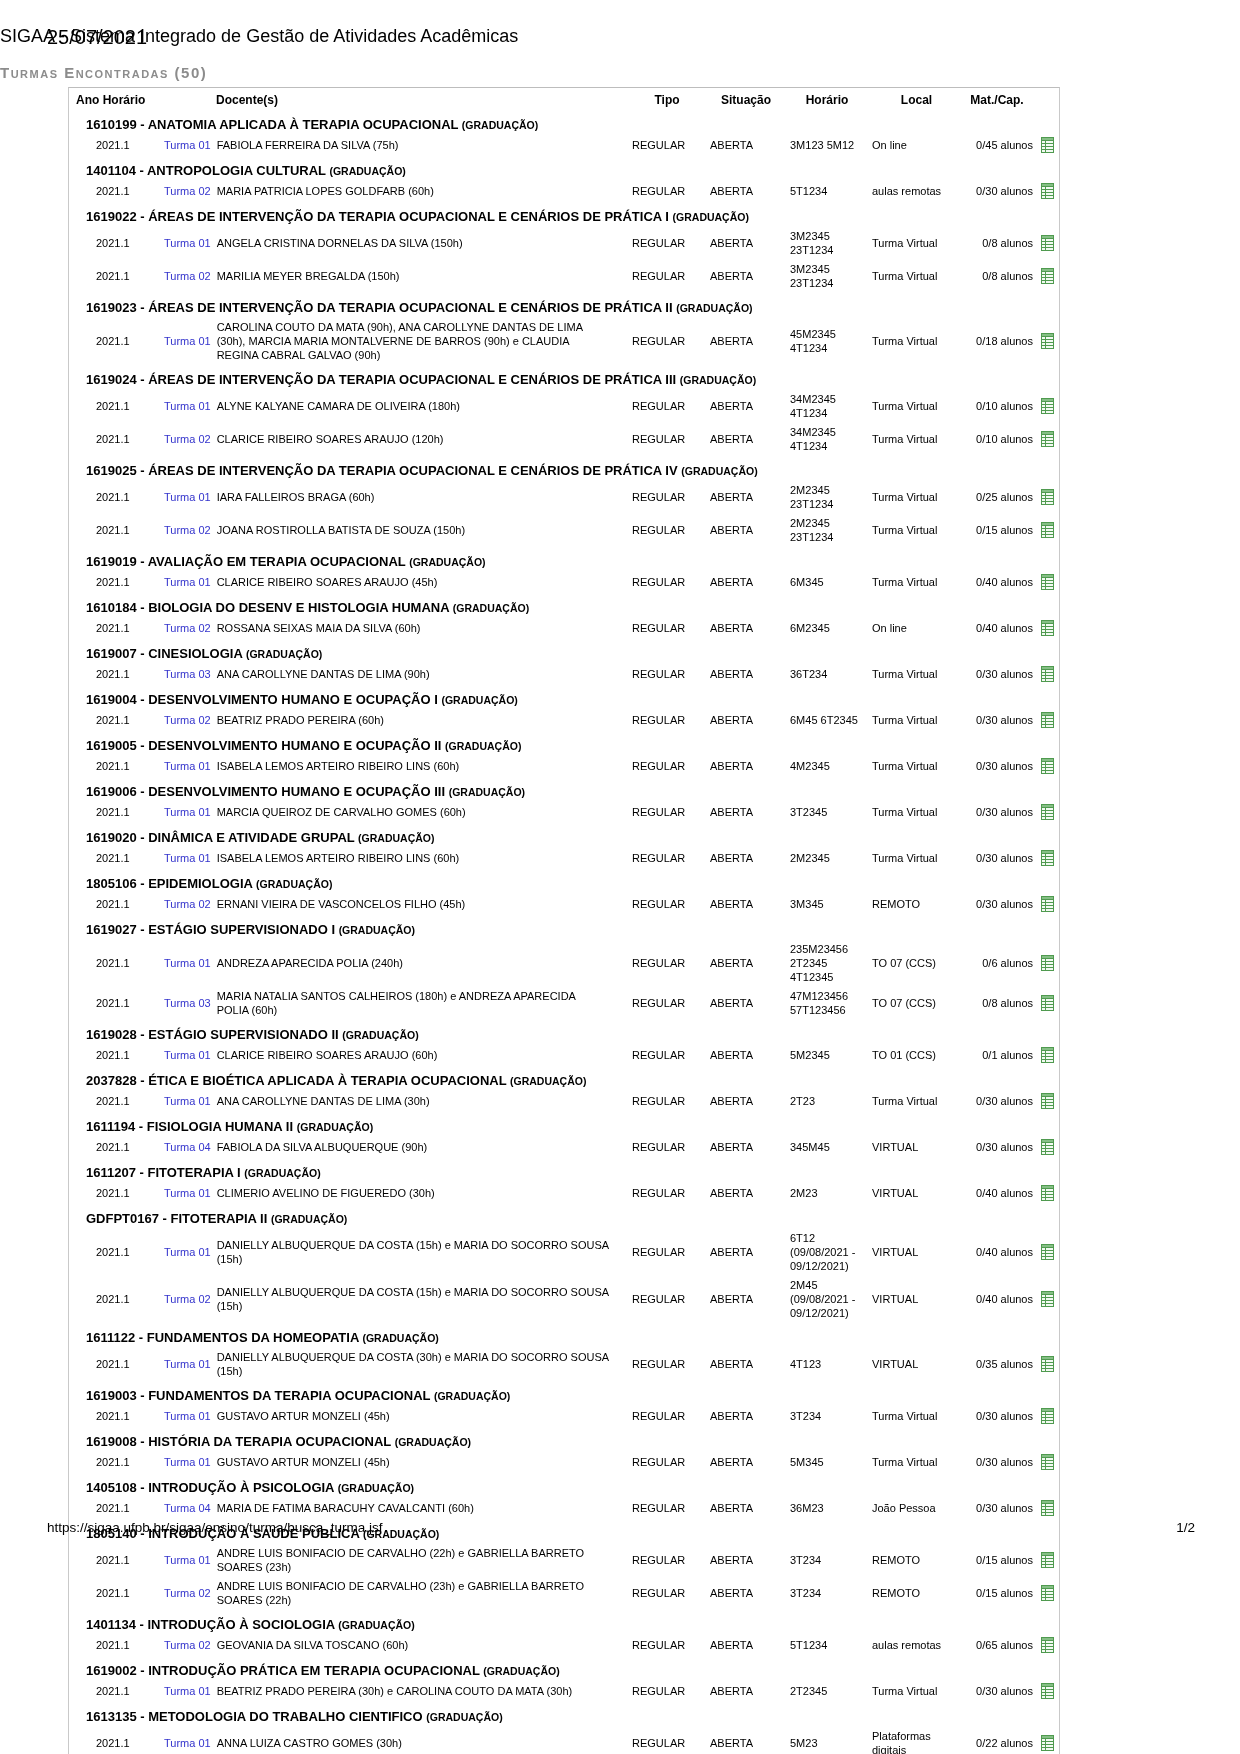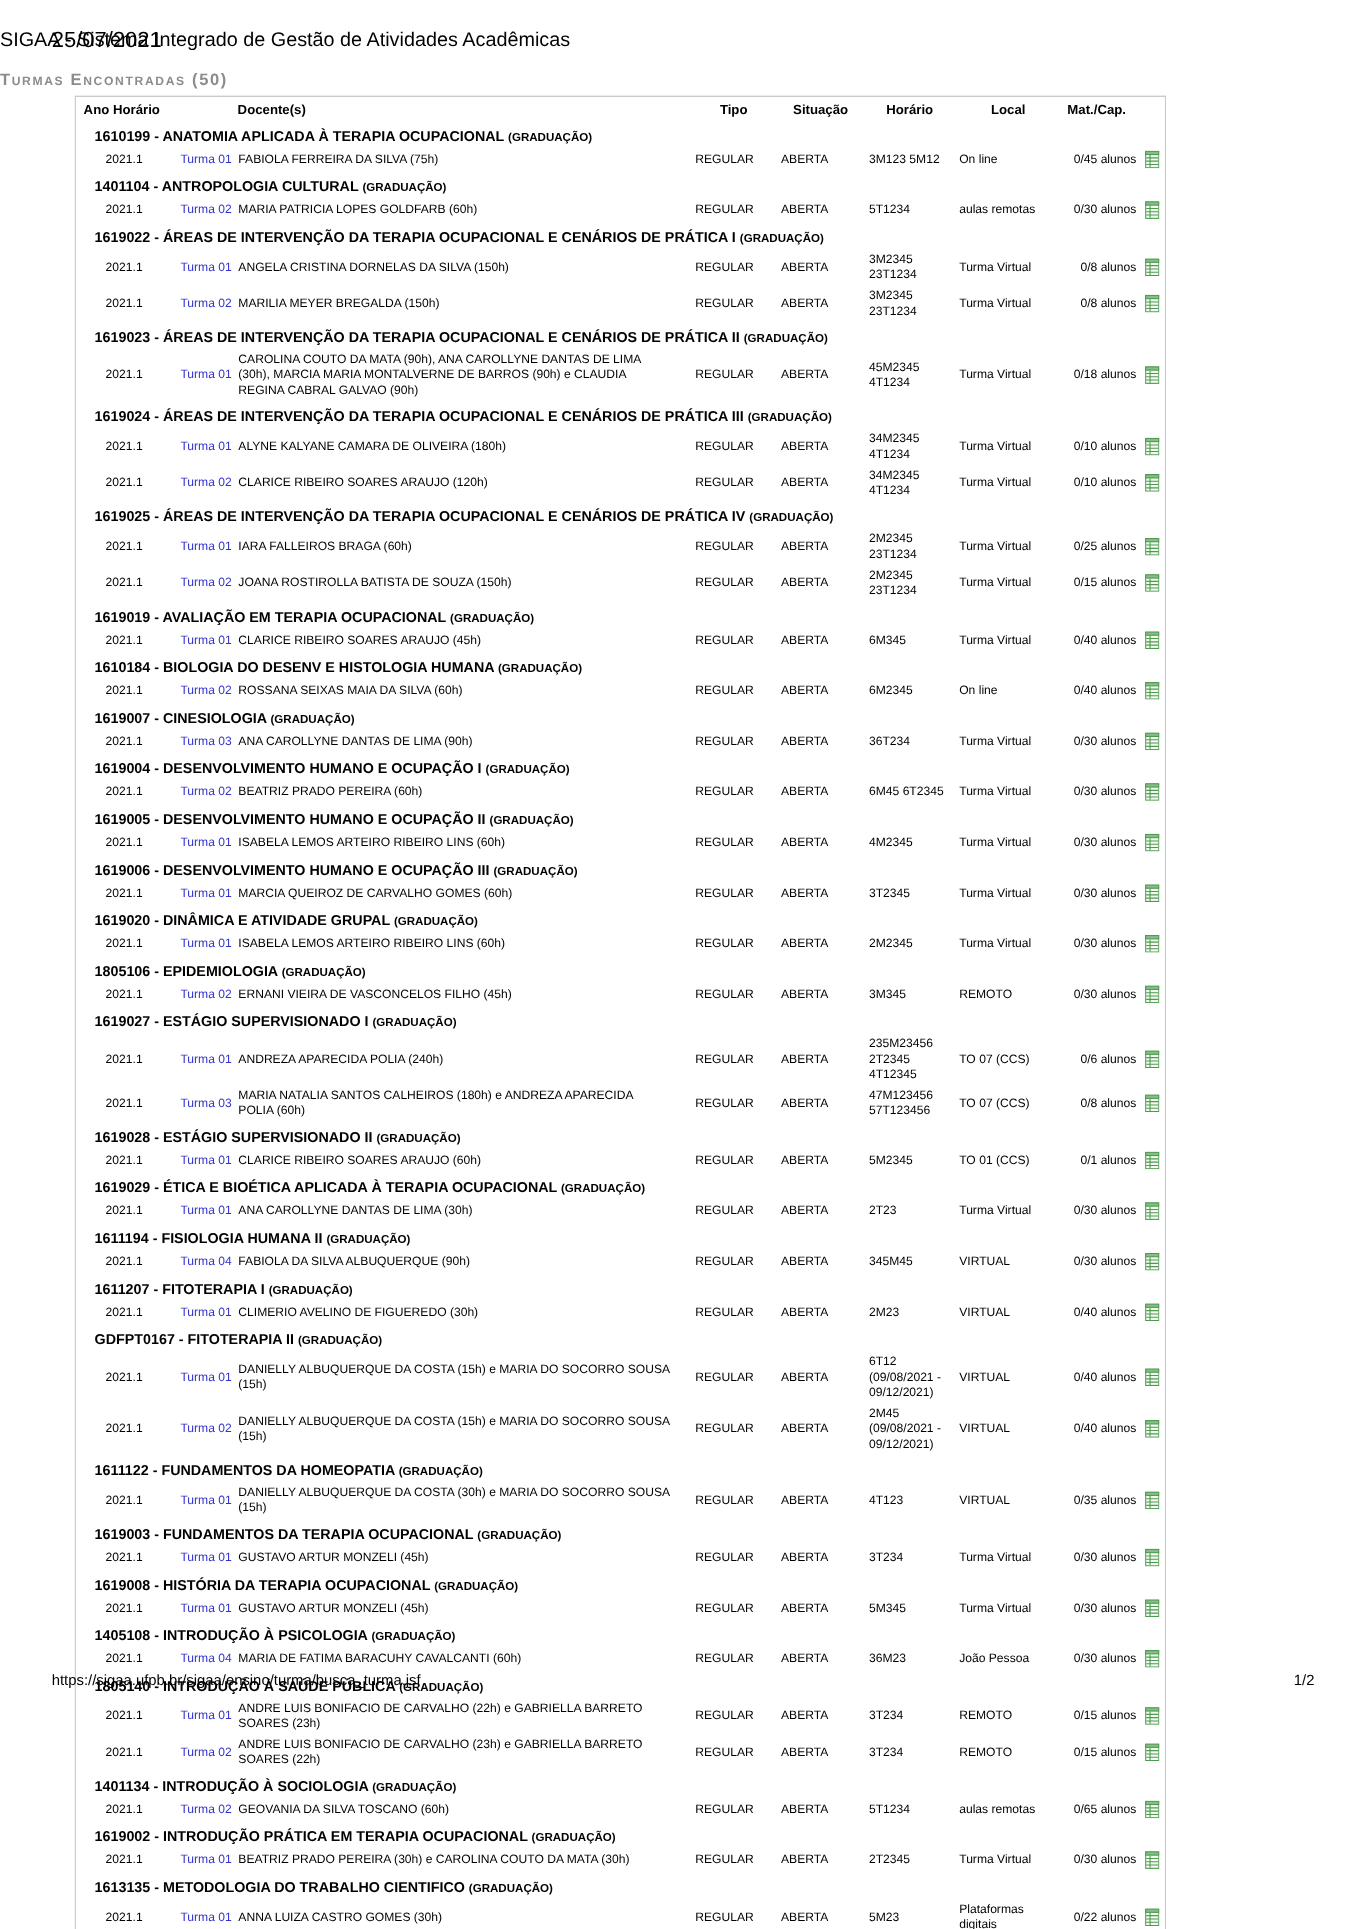--- a/index.html
+++ b/index.html
@@ -758,21 +758,21 @@
           <line x1="4.5" y1="4" x2="4.5" y2="15" stroke="#4f9a4f"></line>
         </svg>
       </span>
     </div>
   </div>
 </div>
   </div>
 
   <div class="section">
     <div class="sec">
-      <span class="sec-title">1619029 - ÉTICA E BIOÉTICA APLICADA À TERAPIA OCUPACIONAL </span>
+      <span class="sec-title">2037828 - ÉTICA E BIOÉTICA APLICADA À TERAPIA OCUPACIONAL </span>
       <span class="lvl">(GRADUAÇÃO)</span>
     </div>
     <div>
   <div class="row">
     <div class="c ano">2021.1</div>
     <div class="c doc">
       <a class="turma">Turma 01</a>
       <span class="dname">ANA CAROLLYNE DANTAS DE LIMA (30h)</span>
     </div>
     <div class="c tipo">REGULAR</div>

